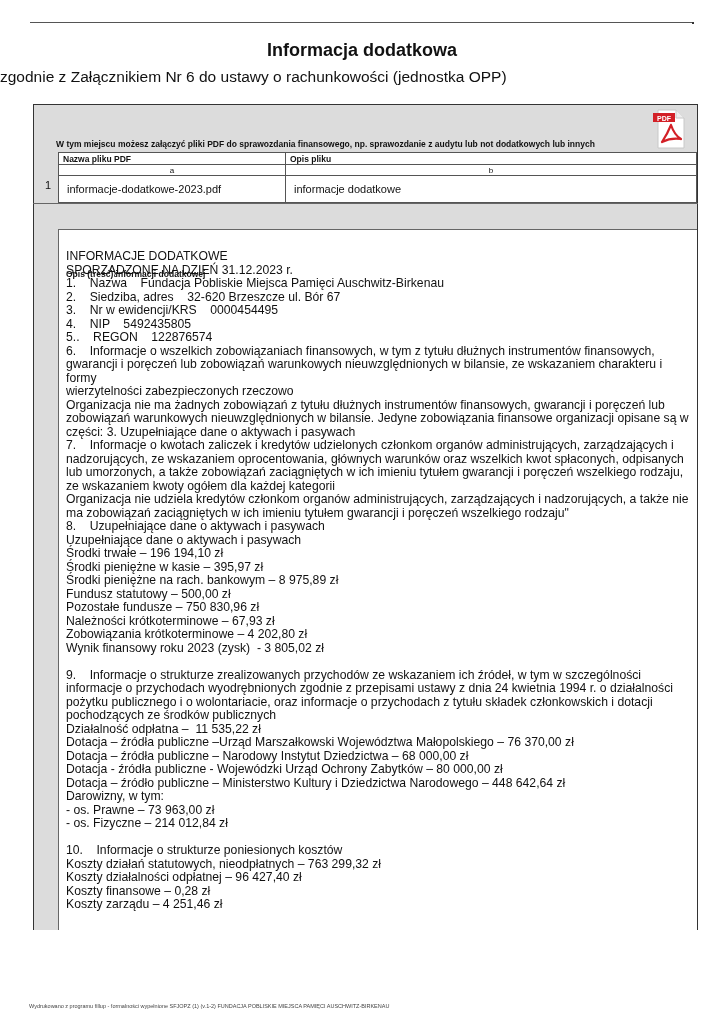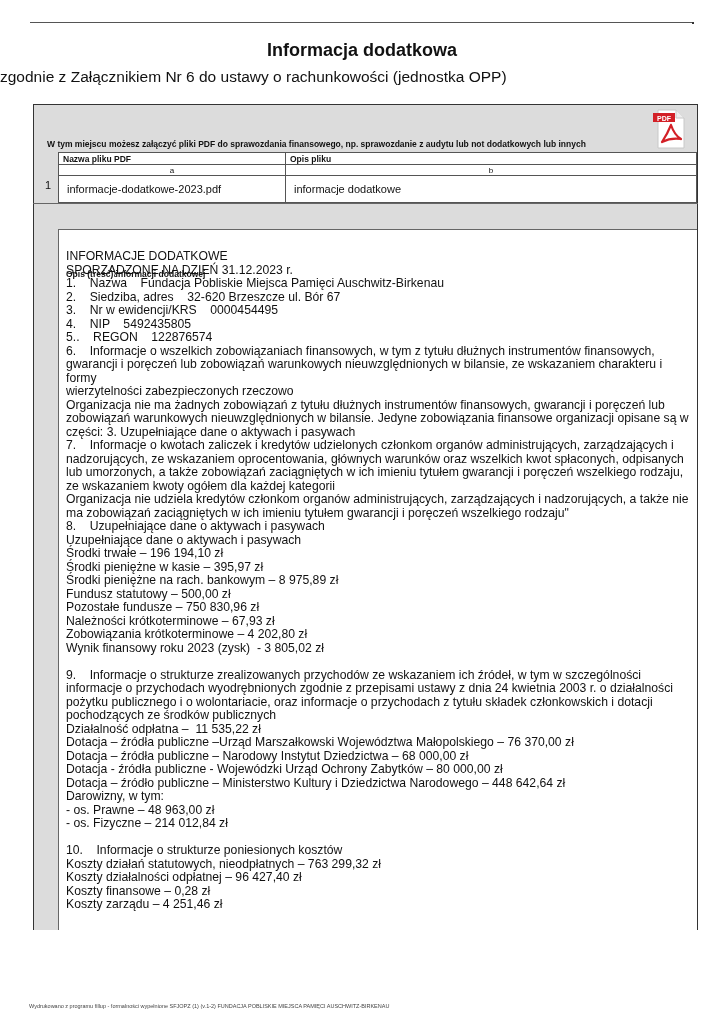--- a/index.html
+++ b/index.html
@@ -9,21 +9,21 @@
   .top-rule-dot { position: absolute; left: 692px; top: 22px; width: 2px; height: 2px; background: #333; }
   .title { position: absolute; left: 0; top: 40px; width: 724px; text-align: center;
            font-size: 18px; font-weight: bold; }
   .subtitle { position: absolute; left: 0; top: 68px; width: 724px; 
               font-size: 15.5px; }
 
   .frame { position: absolute; left: 33px; top: 104px; width: 665px; height: 826px;
            border-left: 1.5px solid #333; border-right: 1.5px solid #333; border-top: 1.5px solid #333;
            background: #dcdcdc; box-sizing: border-box; }
 
-  .attach-note { position: absolute; left: 47px; top: 139px; font-size: 8.5px; font-weight: bold; }
+  .attach-note { position: absolute; left: 56px; top: 139px; font-size: 8.5px; font-weight: bold; }
   .pdf-icon { position: absolute; left: 652px; top: 108px; width: 34px; height: 42px; }
 
   .file-table { position: absolute; left: 58px; top: 152px; width: 639px; background: #fff;
                 border-collapse: collapse; font-size: 9px; padding-left: 20px; }
   .file-table td { border: 1px solid #555; padding: 0 4px; }
   .file-table .hdr td { height: 11px; font-weight: bold; font-size: 8.5px; }
   .file-table .letters td { height: 10px; text-align: center; font-size: 8px; }
   .file-table .row td { height: 26px; font-size: 11px; padding-left: 8px; }
   .row-num { position: absolute; left: 45px; top: 179px; font-size: 11px; }
 
@@ -113,30 +113,30 @@
     <div class="line">Środki trwałe – 196 194,10 zł</div>
     <div class="line">Środki pieniężne w kasie – 395,97 zł</div>
     <div class="line">Środki pieniężne na rach. bankowym – 8 975,89 zł</div>
     <div class="line">Fundusz statutowy – 500,00 zł</div>
     <div class="line">Pozostałe fundusze – 750 830,96 zł</div>
     <div class="line">Należności krótkoterminowe – 67,93 zł</div>
     <div class="line">Zobowiązania krótkoterminowe – 4 202,80 zł</div>
     <div class="line">Wynik finansowy roku 2023 (zysk)  - 3 805,02 zł</div>
     <div class="gap"></div>
     <div class="line">9.    Informacje o strukturze zrealizowanych przychodów ze wskazaniem ich źródeł, w tym w szczególności</div>
-    <div class="line">informacje o przychodach wyodrębnionych zgodnie z przepisami ustawy z dnia 24 kwietnia 2003 r. o działalności</div>
+    <div class="line">informacje o przychodach wyodrębnionych zgodnie z przepisami ustawy z dnia 24 kwietnia 1994 r. o działalności</div>
     <div class="line">pożytku publicznego i o wolontariacie, oraz informacje o przychodach z tytułu składek członkowskich i dotacji</div>
     <div class="line">pochodzących ze środków publicznych</div>
     <div class="line">Działalność odpłatna –  11 535,22 zł</div>
     <div class="line">Dotacja – źródła publiczne –Urząd Marszałkowski Województwa Małopolskiego – 76 370,00 zł</div>
     <div class="line">Dotacja – źródła publiczne – Narodowy Instytut Dziedzictwa – 68 000,00 zł</div>
     <div class="line">Dotacja - źródła publiczne - Wojewódzki Urząd Ochrony Zabytków – 80 000,00 zł</div>
     <div class="line">Dotacja – źródło publiczne – Ministerstwo Kultury i Dziedzictwa Narodowego – 448 642,64 zł</div>
     <div class="line">Darowizny, w tym:</div>
-    <div class="line">- os. Prawne – 48 963,00 zł</div>
+    <div class="line">- os. Prawne – 73 963,00 zł</div>
     <div class="line">- os. Fizyczne – 214 012,84 zł</div>
     <div class="gap"></div>
     <div class="line">10.    Informacje o strukturze poniesionych kosztów</div>
     <div class="line">Koszty działań statutowych, nieodpłatnych – 763 299,32 zł</div>
     <div class="line">Koszty działalności odpłatnej – 96 427,40 zł</div>
     <div class="line">Koszty finansowe – 0,28 zł</div>
     <div class="line">Koszty zarządu – 4 251,46 zł</div>
   </div>
 
 <div class="footer">Wydrukowano z programu fillup - formalności wypełnione SFJOPZ (1) (v.1-2) FUNDACJA POBLISKIE MIEJSCA PAMIĘCI AUSCHWITZ-BIRKENAU</div>

